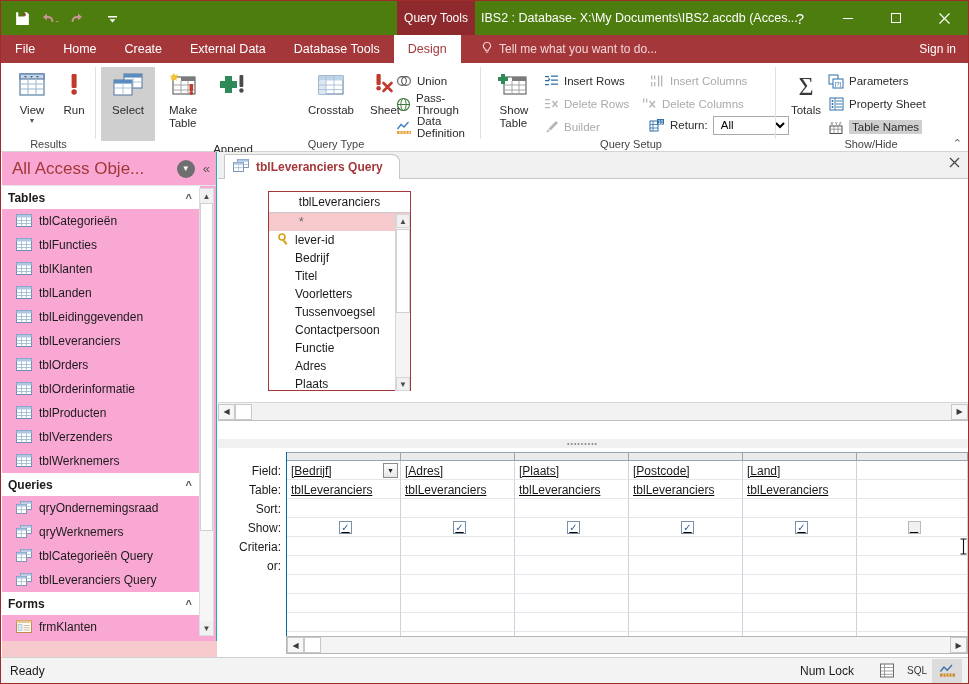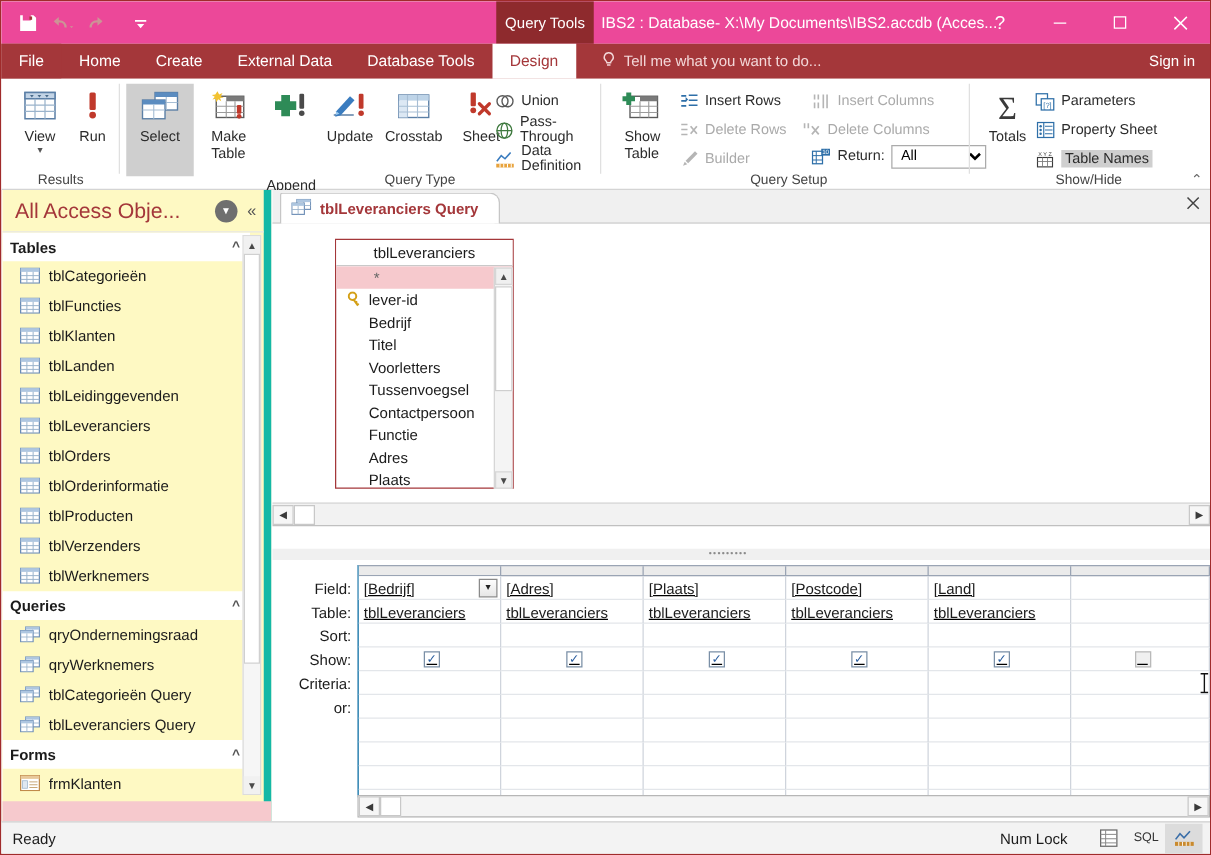--- a/index.html
+++ b/index.html
@@ -15,21 +15,21 @@
     width: 969px; height: 684px;
     position: relative;
     border: 1px solid #a02b2b;
     background: #fff;
     overflow: hidden;
   }
 
   
   .titlebar {
     position: absolute; left:0; top:0; width: 967px; height: 34px;
-    background: #ec4899;
+    background: #4d7c0f;
   }
   .qat {
     position:absolute; left: 8px; top: 0; height: 34px;
     display:flex; align-items:center; gap: 2px;
   }
   .qat-btn {
     width: 26px; height: 26px; display:flex; align-items:center; justify-content:center;
     color: #fff;
   }
   .qat-btn.dim { color: #c98b8d; }
@@ -114,22 +114,22 @@
   .hl { background: #cfcfcf; padding: 1px 3px; }
   select.retsel {
     font-family:"Liberation Sans",sans-serif; font-size:11.5px;
     height: 19px; width: 76px; border:1px solid #ababab; background:#fff;
     padding-left:3px;
   }
 
   
   .navpane {
     position:absolute; left: 1px; top: 151px; width: 215px; height: 505px;
-    background: #fef9c3;
-    border-right: 6px solid #14b8a6;
+    background: #f9a8d4;
+    border-right: 1px solid #14b8a6;
   }
   .navheader {
     height: 34px; display:flex; align-items:center; padding: 0 6px 0 10px;
     border-bottom: 1px solid #e6e6e6;
   }
   .navheader .ttl {
     color:#a4373a; font-size: 17px; white-space:nowrap; flex:1;
   }
   .navheader .drop {
     width:18px; height:18px; border-radius:9px; background:#6f6f6f;
@@ -445,32 +445,20 @@
       </div>
       <div class="bigbtn" style="left:110px;gap:39px;">
         <div class="ico">
           <svg width="34" height="30" viewBox="0 0 34 30">
             <path fill="#2e8b57" d="M9 5h7v5h5v7h-5v5H9v-5H4v-7h5z"></path>
             <rect x="23.5" y="4" width="3.8" height="12" rx="1" fill="#4a4a4a"></rect>
             <circle cx="25.4" cy="19.5" r="2.2" fill="#4a4a4a"></circle>
           </svg>
         </div>
         <div class="lbl">Append</div>
-      </div>
-      <div class="bigbtn" style="left:157px;">
-        <div class="ico">
-          <svg width="34" height="30" viewBox="0 0 34 30">
-            <path fill="none" stroke="#5b7fa6" stroke-width="1.2" d="M4 21h16"></path>
-            <path fill="#3a7cbf" d="M6 18l11-12 3.6 3.2-11 12-4.4 1.2z"></path>
-            <path fill="#9ecbf0" d="M6 18l2.6 1.9-2.9 1z"></path>
-            <rect x="24" y="4" width="3.8" height="12" rx="1" fill="#c0392b"></rect>
-            <circle cx="25.9" cy="19.5" r="2.2" fill="#c0392b"></circle>
-          </svg>
-        </div>
-        <div class="lbl">Update</div>
       </div>
       <div class="bigbtn" style="left:205px; width:60px;">
         <div class="ico">
           <svg width="32" height="30" viewBox="0 0 32 30">
             <rect x="4" y="5" width="24" height="18" fill="#fff" stroke="#5b7fa6" stroke-width="1.1"></rect>
             <rect x="4" y="5" width="24" height="4.5" fill="#bed4e8"></rect>
             <rect x="4" y="9.5" width="7" height="13.5" fill="#dce8f4"></rect>
             <path stroke="#a7bed4" stroke-width=".9" d="M4 14h24M4 18.6h24M11 5v18M19 5v18"></path>
           </svg>
         </div>

